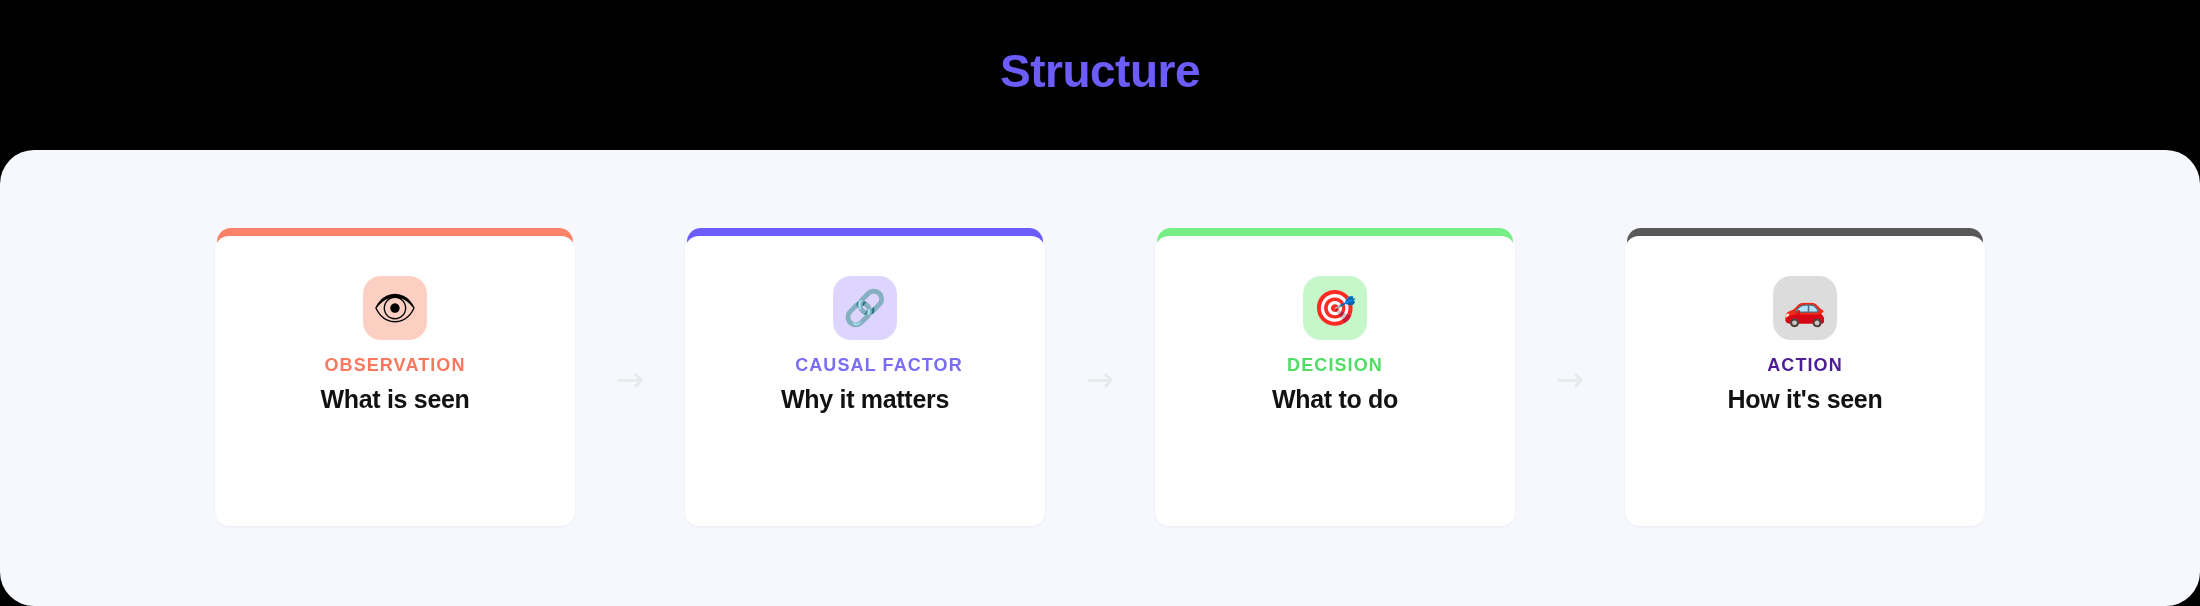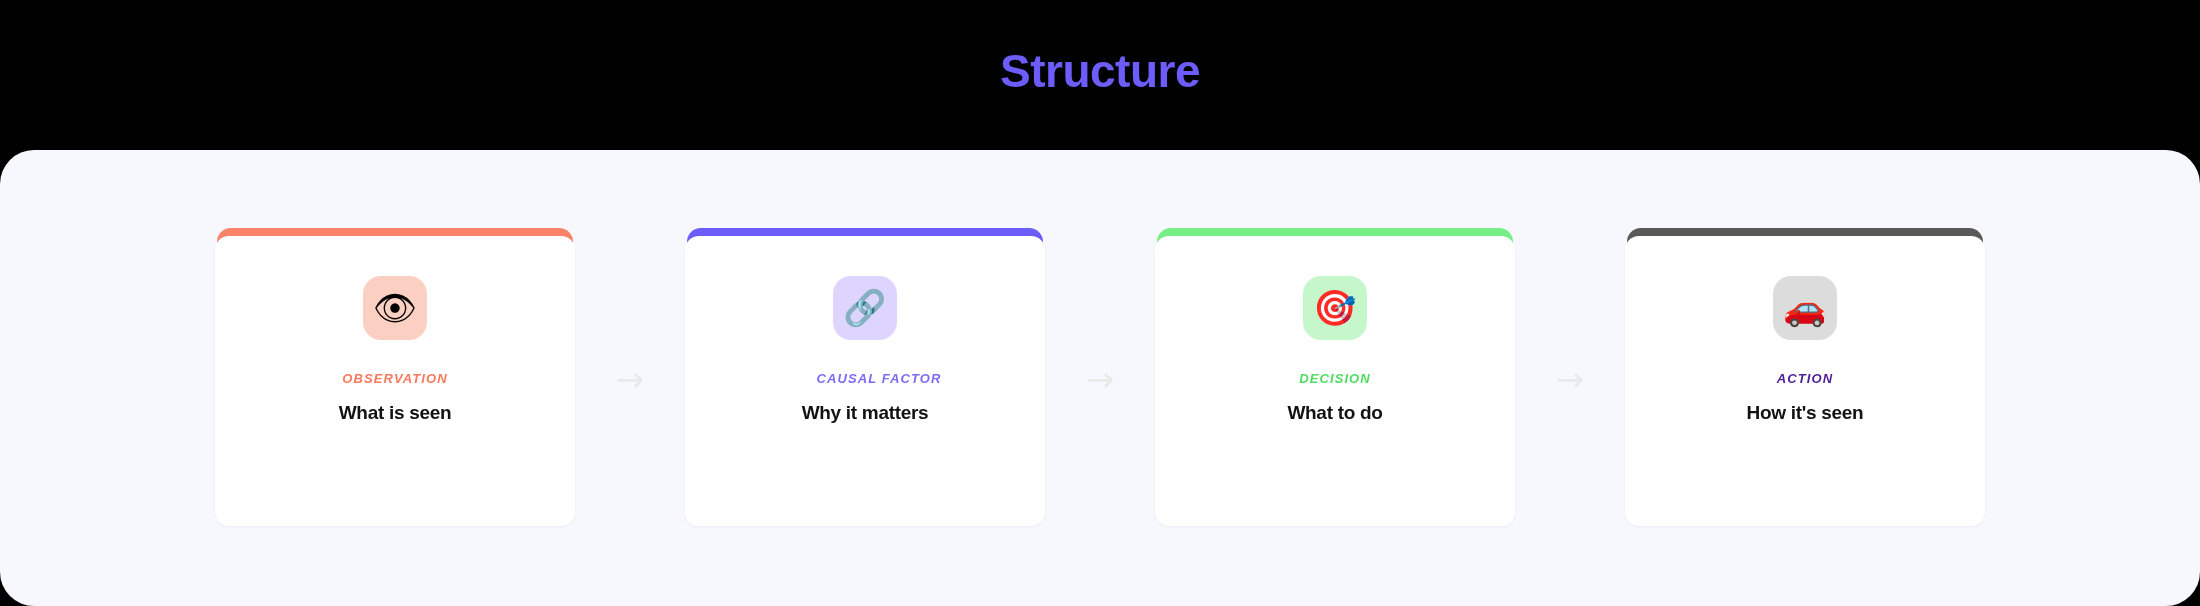--- a/index.html
+++ b/index.html
@@ -101,31 +101,30 @@
     border-radius: 18px;
     margin-top: 40px;
     display: flex;
     align-items: center;
     justify-content: center;
     font-size: 35px;
     line-height: 1;
     font-family: "DejaVu Sans", sans-serif;
   }
   .kicker {
-    margin-top: 32px;
-    font-size: 13px;
+    margin-top: 16px;
+    font-size: 18px;
     font-weight: 600;
     letter-spacing: 1.1px;
     text-transform: uppercase;
     line-height: 1;
-    font-style: italic;
   }
   .headline {
-    margin-top: 17px;
-    font-size: 19px;
+    margin-top: 10px;
+    font-size: 25px;
     font-weight: 600;
     color: #121212;
     letter-spacing: -0.3px;
     line-height: 1.2;
   }
 
   
   .arrow {
     flex: 0 0 auto;
     width: 110px;

